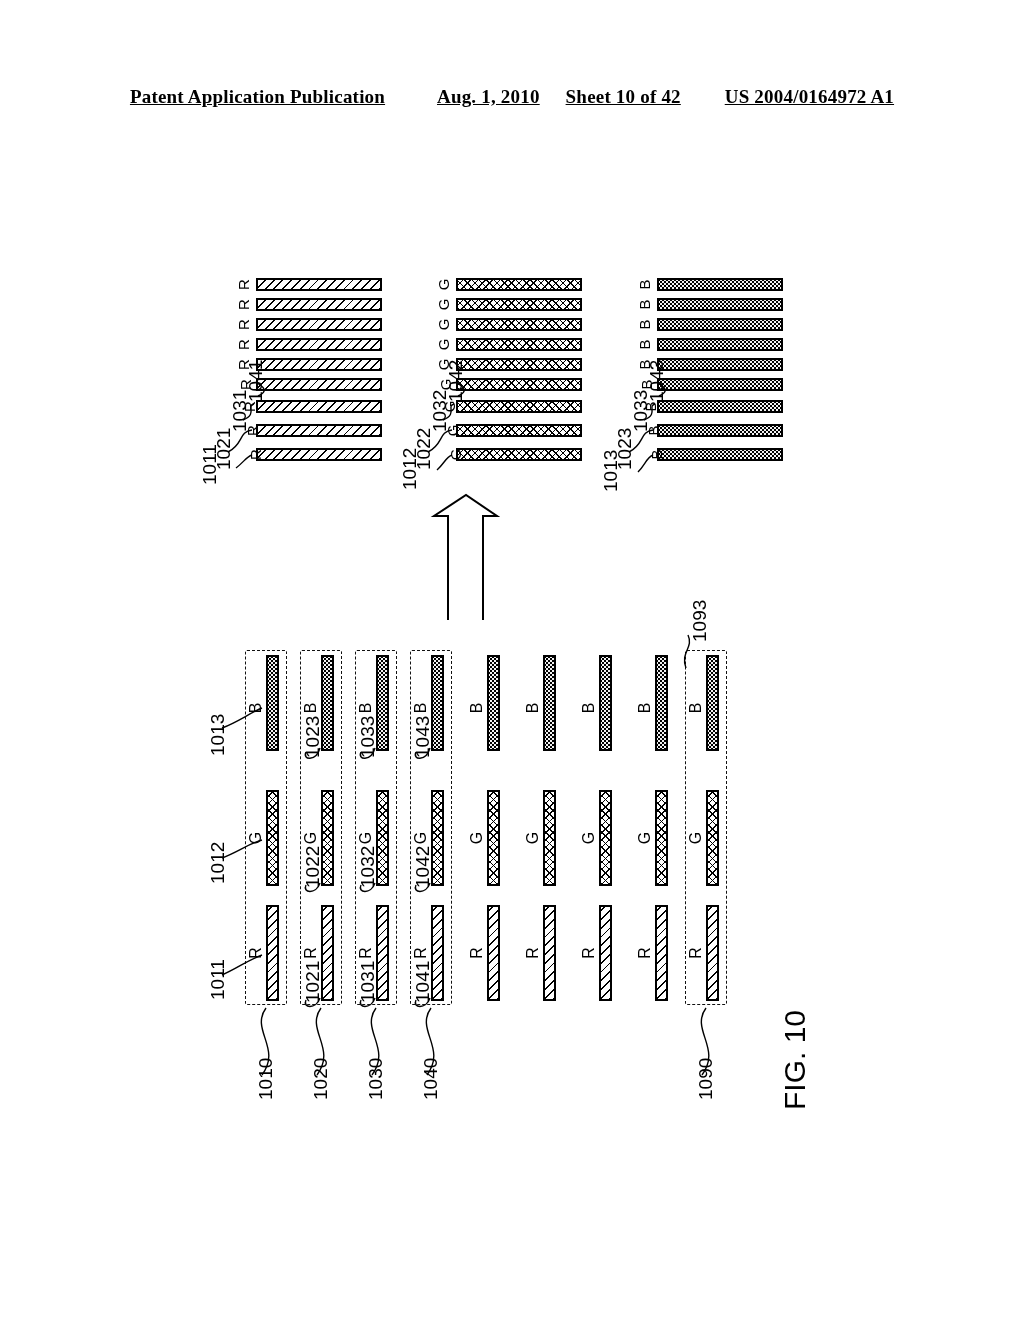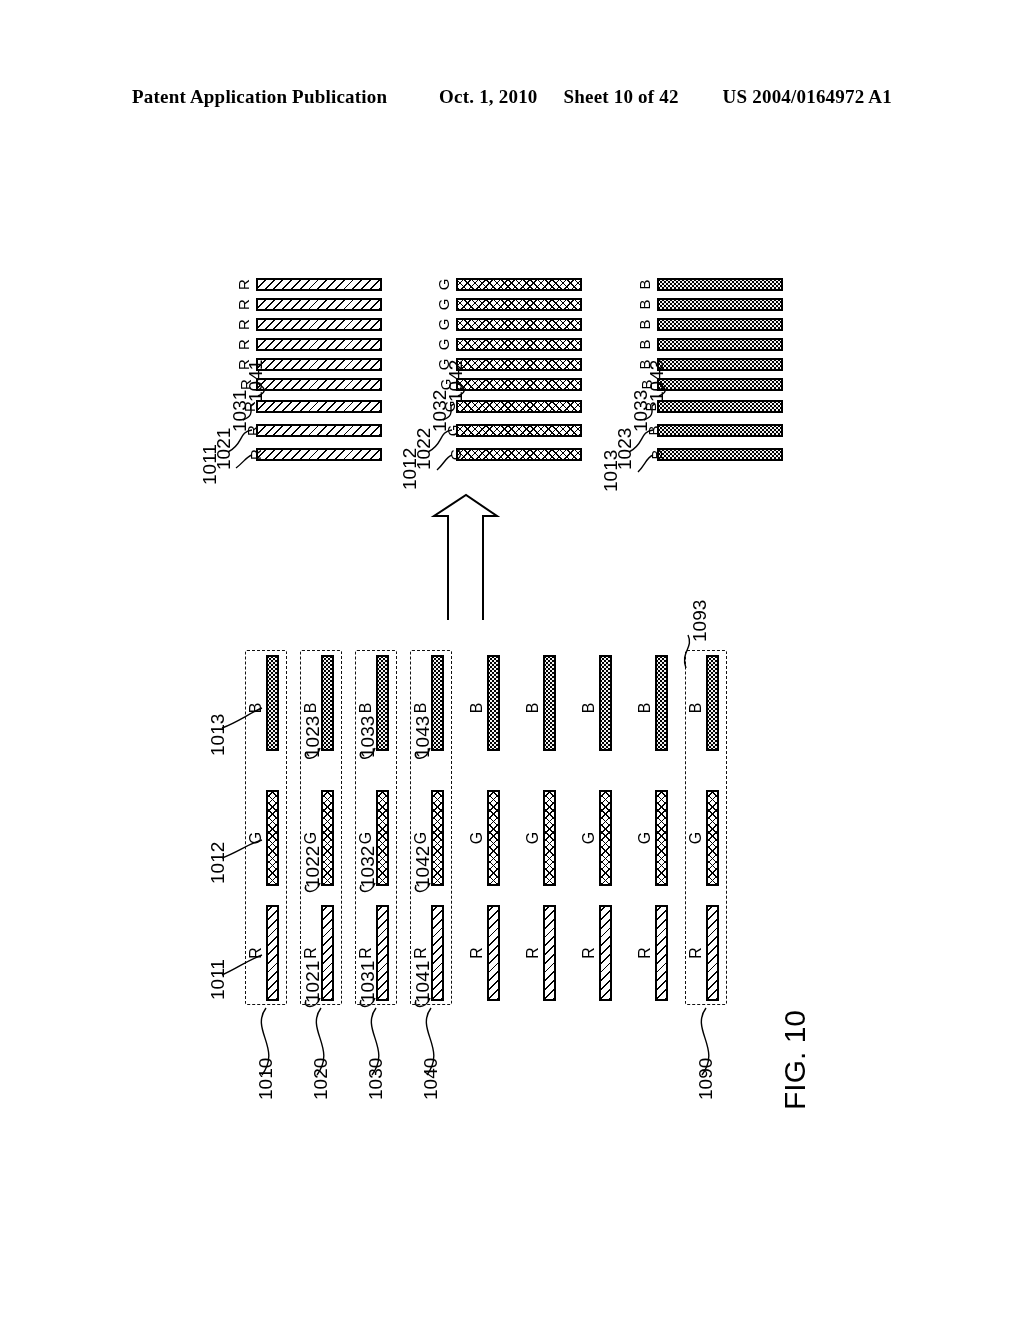--- a/index.html
+++ b/index.html
@@ -22,21 +22,21 @@
     left: 0;
     top: 86px;
     width: 1024px;
     text-align: center;
     font-family: "Liberation Serif", serif;
     font-weight: bold;
     font-size: 19px;
     letter-spacing: 0.2px;
     white-space: nowrap;
   }
-  #pub-header .seg { display: inline-block; }
+  #pub-header .seg { display: inline-block; text-decoration: underline; }
   #pub-header .gap-lg { display: inline-block; width: 42px; }
   #pub-header .gap-sm { display: inline-block; width: 16px; }
   #pub-header .gap-md { display: inline-block; width: 34px; }
 
   
   #figure {
     position: absolute;
     left: 0;
     top: 0;
     width: 1024px;
@@ -145,21 +145,21 @@
     width: 1024px; height: 1320px;
     pointer-events: none;
   }
 </style>
 </head>
 <body>
 
 <div id="pub-header">
   <span class="seg">Patent Application Publication</span>
   <span class="gap-lg"></span>
-  <span class="seg">Oct. 1, 2010</span>
+  <span class="seg">Aug. 1, 2010</span>
   <span class="gap-sm"></span>
   <span class="seg">Sheet 10 of 42</span>
   <span class="gap-md"></span>
   <span class="seg">US 2004/0164972 A1</span>
 </div>
 
 <div id="figure">
 
   <div class="tb-group">
     <div class="tb-row-bar r bar" style="left:256px; top:278px;  width:126px;"></div>

